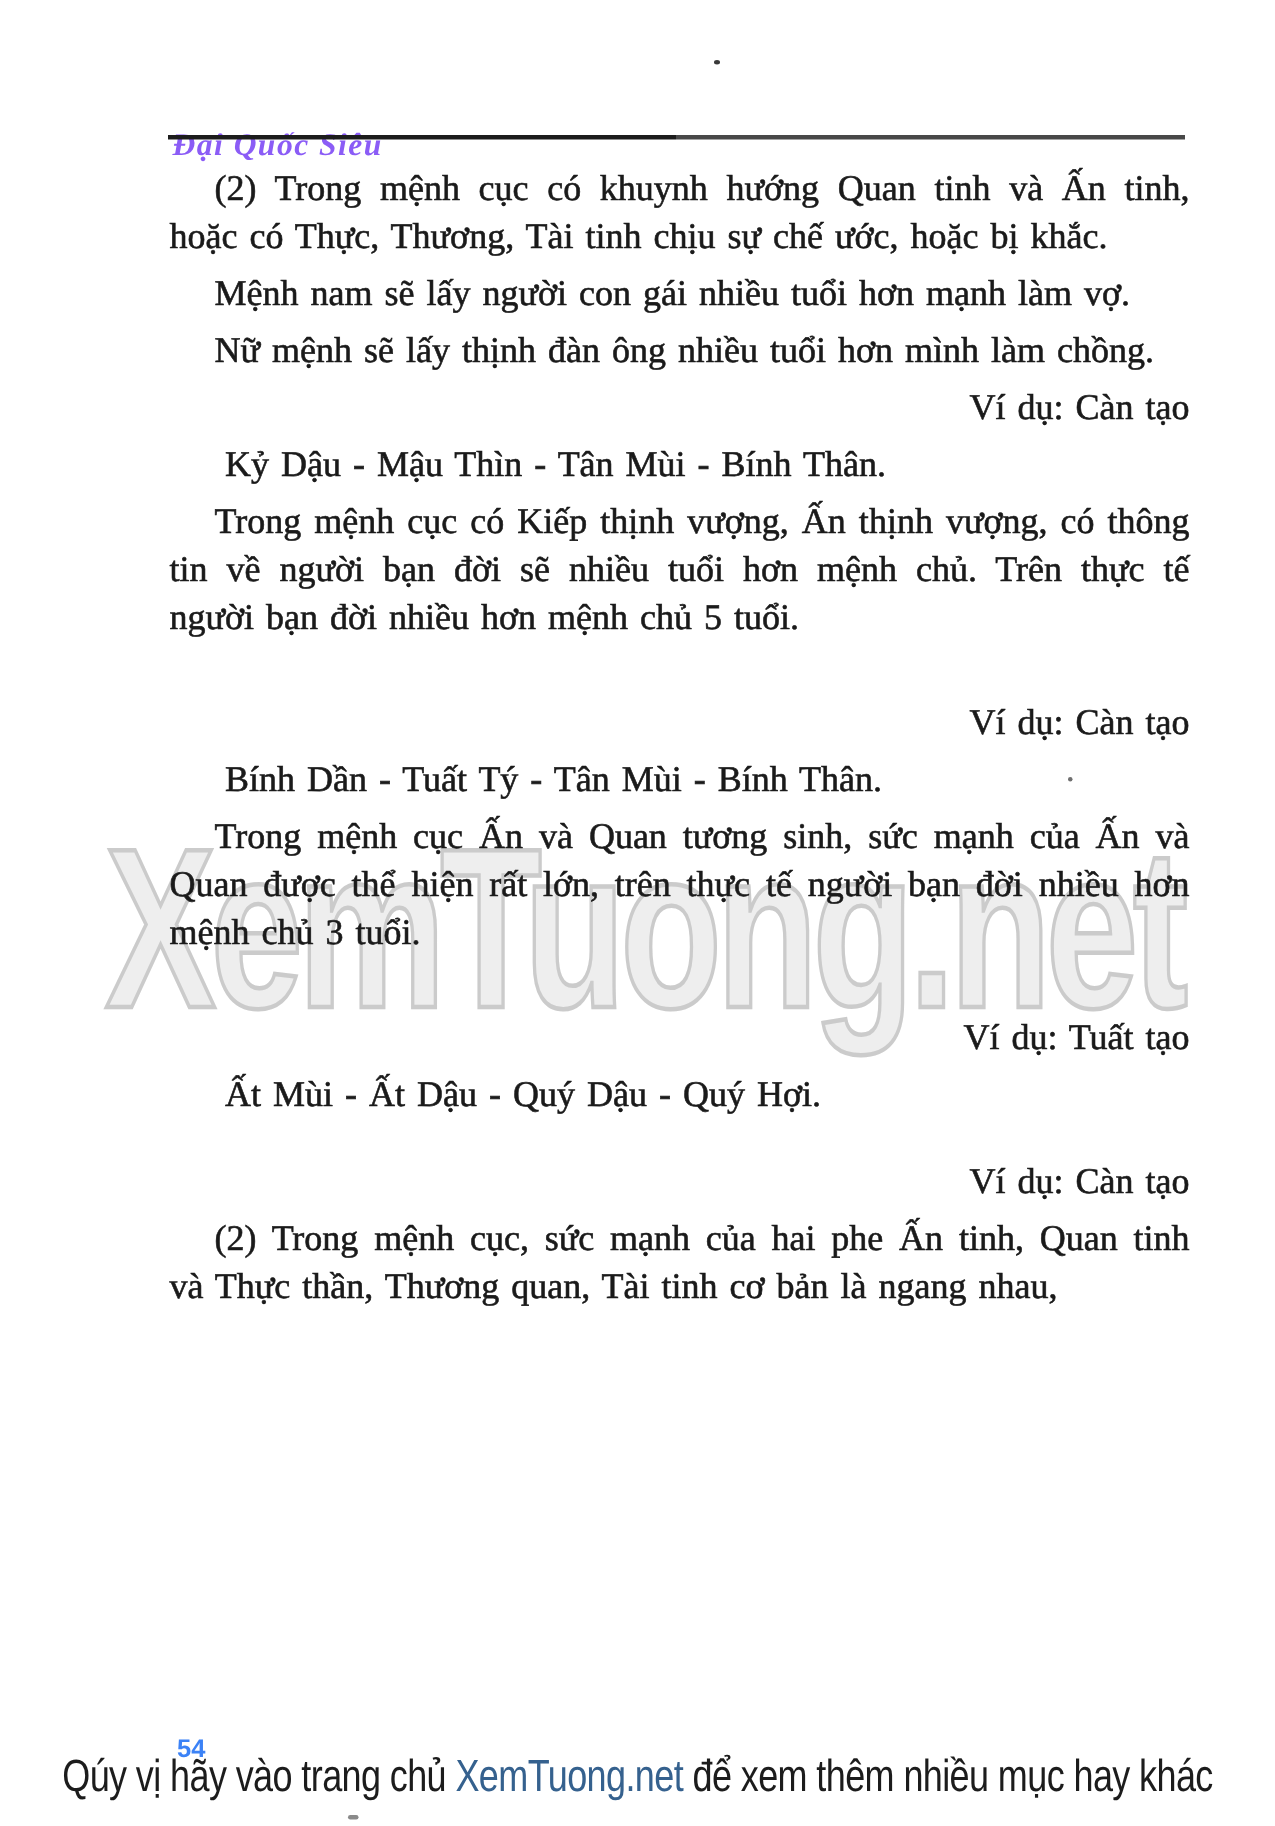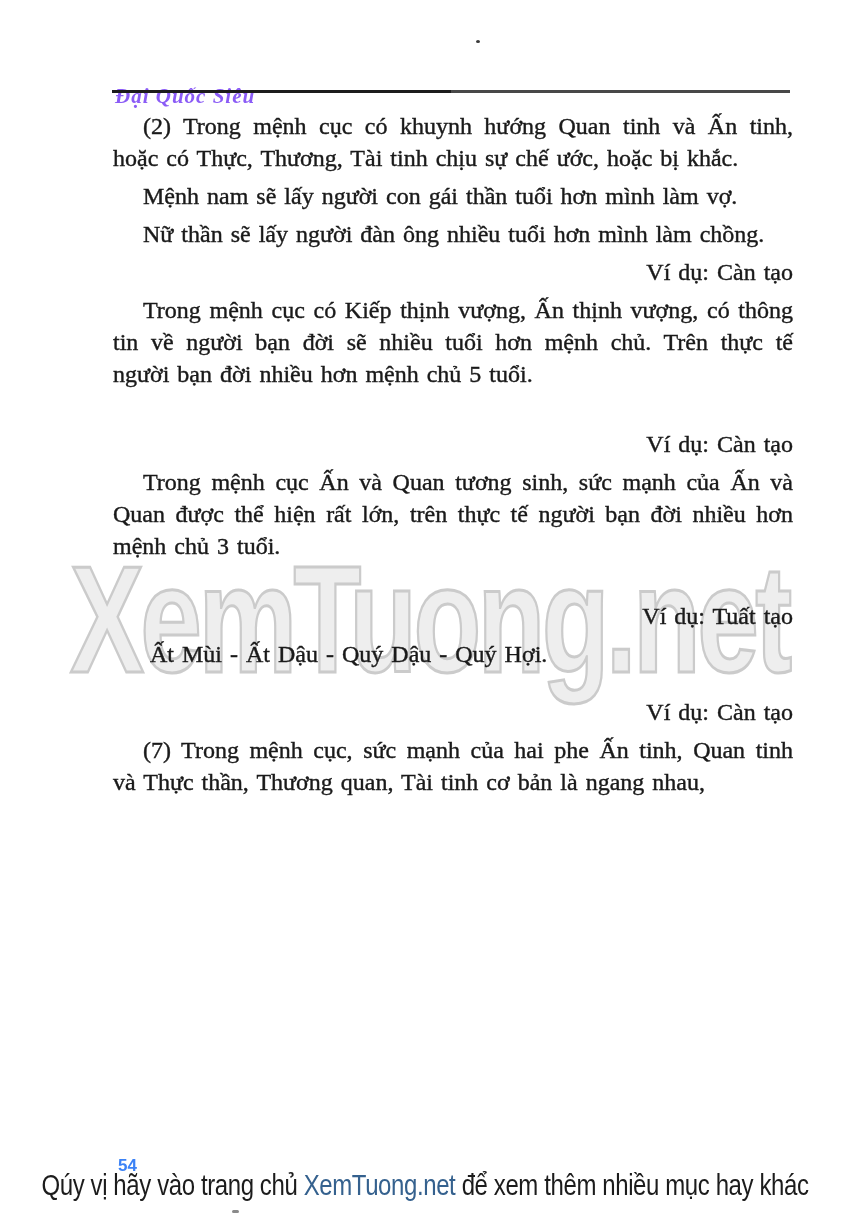--- a/index.html
+++ b/index.html
@@ -125,30 +125,32 @@
 
 <div class="page">
 
   <div class="running-title">Đại Quốc Siêu</div>
   <div class="header-rule"></div>
 
   <div class="watermark">XemTuong.net</div>
 
   <div class="content">
     <div class="para">(2) Trong mệnh cục có khuynh hướng Quan tinh và Ấn tinh, hoặc có Thực, Thương, Tài tinh chịu sự chế ước, hoặc bị khắc.</div>
-    <div class="para">Mệnh nam sẽ lấy người con gái thần tuổi hơn mình làm vợ.</div>
-    <div class="para">Nữ thần sẽ lấy người đàn ông nhiều tuổi hơn mình làm chồng.</div>
+    <div class="para">Mệnh nam sẽ lấy người con gái nhiều tuổi hơn mạnh làm vợ.</div>
+    <div class="para">Nữ mệnh sẽ lấy thịnh đàn ông nhiều tuổi hơn mình làm chồng.</div>
     <div class="example">Ví dụ: Càn tạo</div>
+    <div class="pillars">Kỷ Dậu - Mậu Thìn - Tân Mùi - Bính Thân.</div>
     <div class="para">Trong mệnh cục có Kiếp thịnh vượng, Ấn thịnh vượng, có thông tin về người bạn đời sẽ nhiều tuổi hơn mệnh chủ. Trên thực tế người bạn đời nhiều hơn mệnh chủ 5 tuổi.</div>
     <div class="example gap">Ví dụ: Càn tạo</div>
+    <div class="pillars">Bính Dần - Tuất Tý - Tân Mùi - Bính Thân.</div>
     <div class="para">Trong mệnh cục Ấn và Quan tương sinh, sức mạnh của Ấn và Quan được thể hiện rất lớn, trên thực tế người bạn đời nhiều hơn mệnh chủ 3 tuổi.</div>
     <div class="example gap">Ví dụ: Tuất tạo</div>
     <div class="pillars">Ất Mùi - Ất Dậu - Quý Dậu - Quý Hợi.</div>
     <div class="example gap-sm">Ví dụ: Càn tạo</div>
-    <div class="para">(7) Trong mệnh cục, sức mạnh của hai phe Ấn tinh, Quan tinh và Thực thần, Thương quan, Tài tinh cơ bản là ngang nhau,</div>
+    <div class="para">(2) Trong mệnh cục, sức mạnh của hai phe Ấn tinh, Quan tinh và Thực thần, Thương quan, Tài tinh cơ bản là ngang nhau,</div>
   </div>
 
   <div class="page-number">54</div>
 
   <div class="footer-line"><span>Qúy vị hãy vào trang chủ </span><span class="footer-link">XemTuong.net</span><span> để xem thêm nhiều mục hay khác</span></div>
 
   <div class="artifact a1"></div>
   <div class="artifact a2"></div>
   <div class="artifact a3"></div>
 

